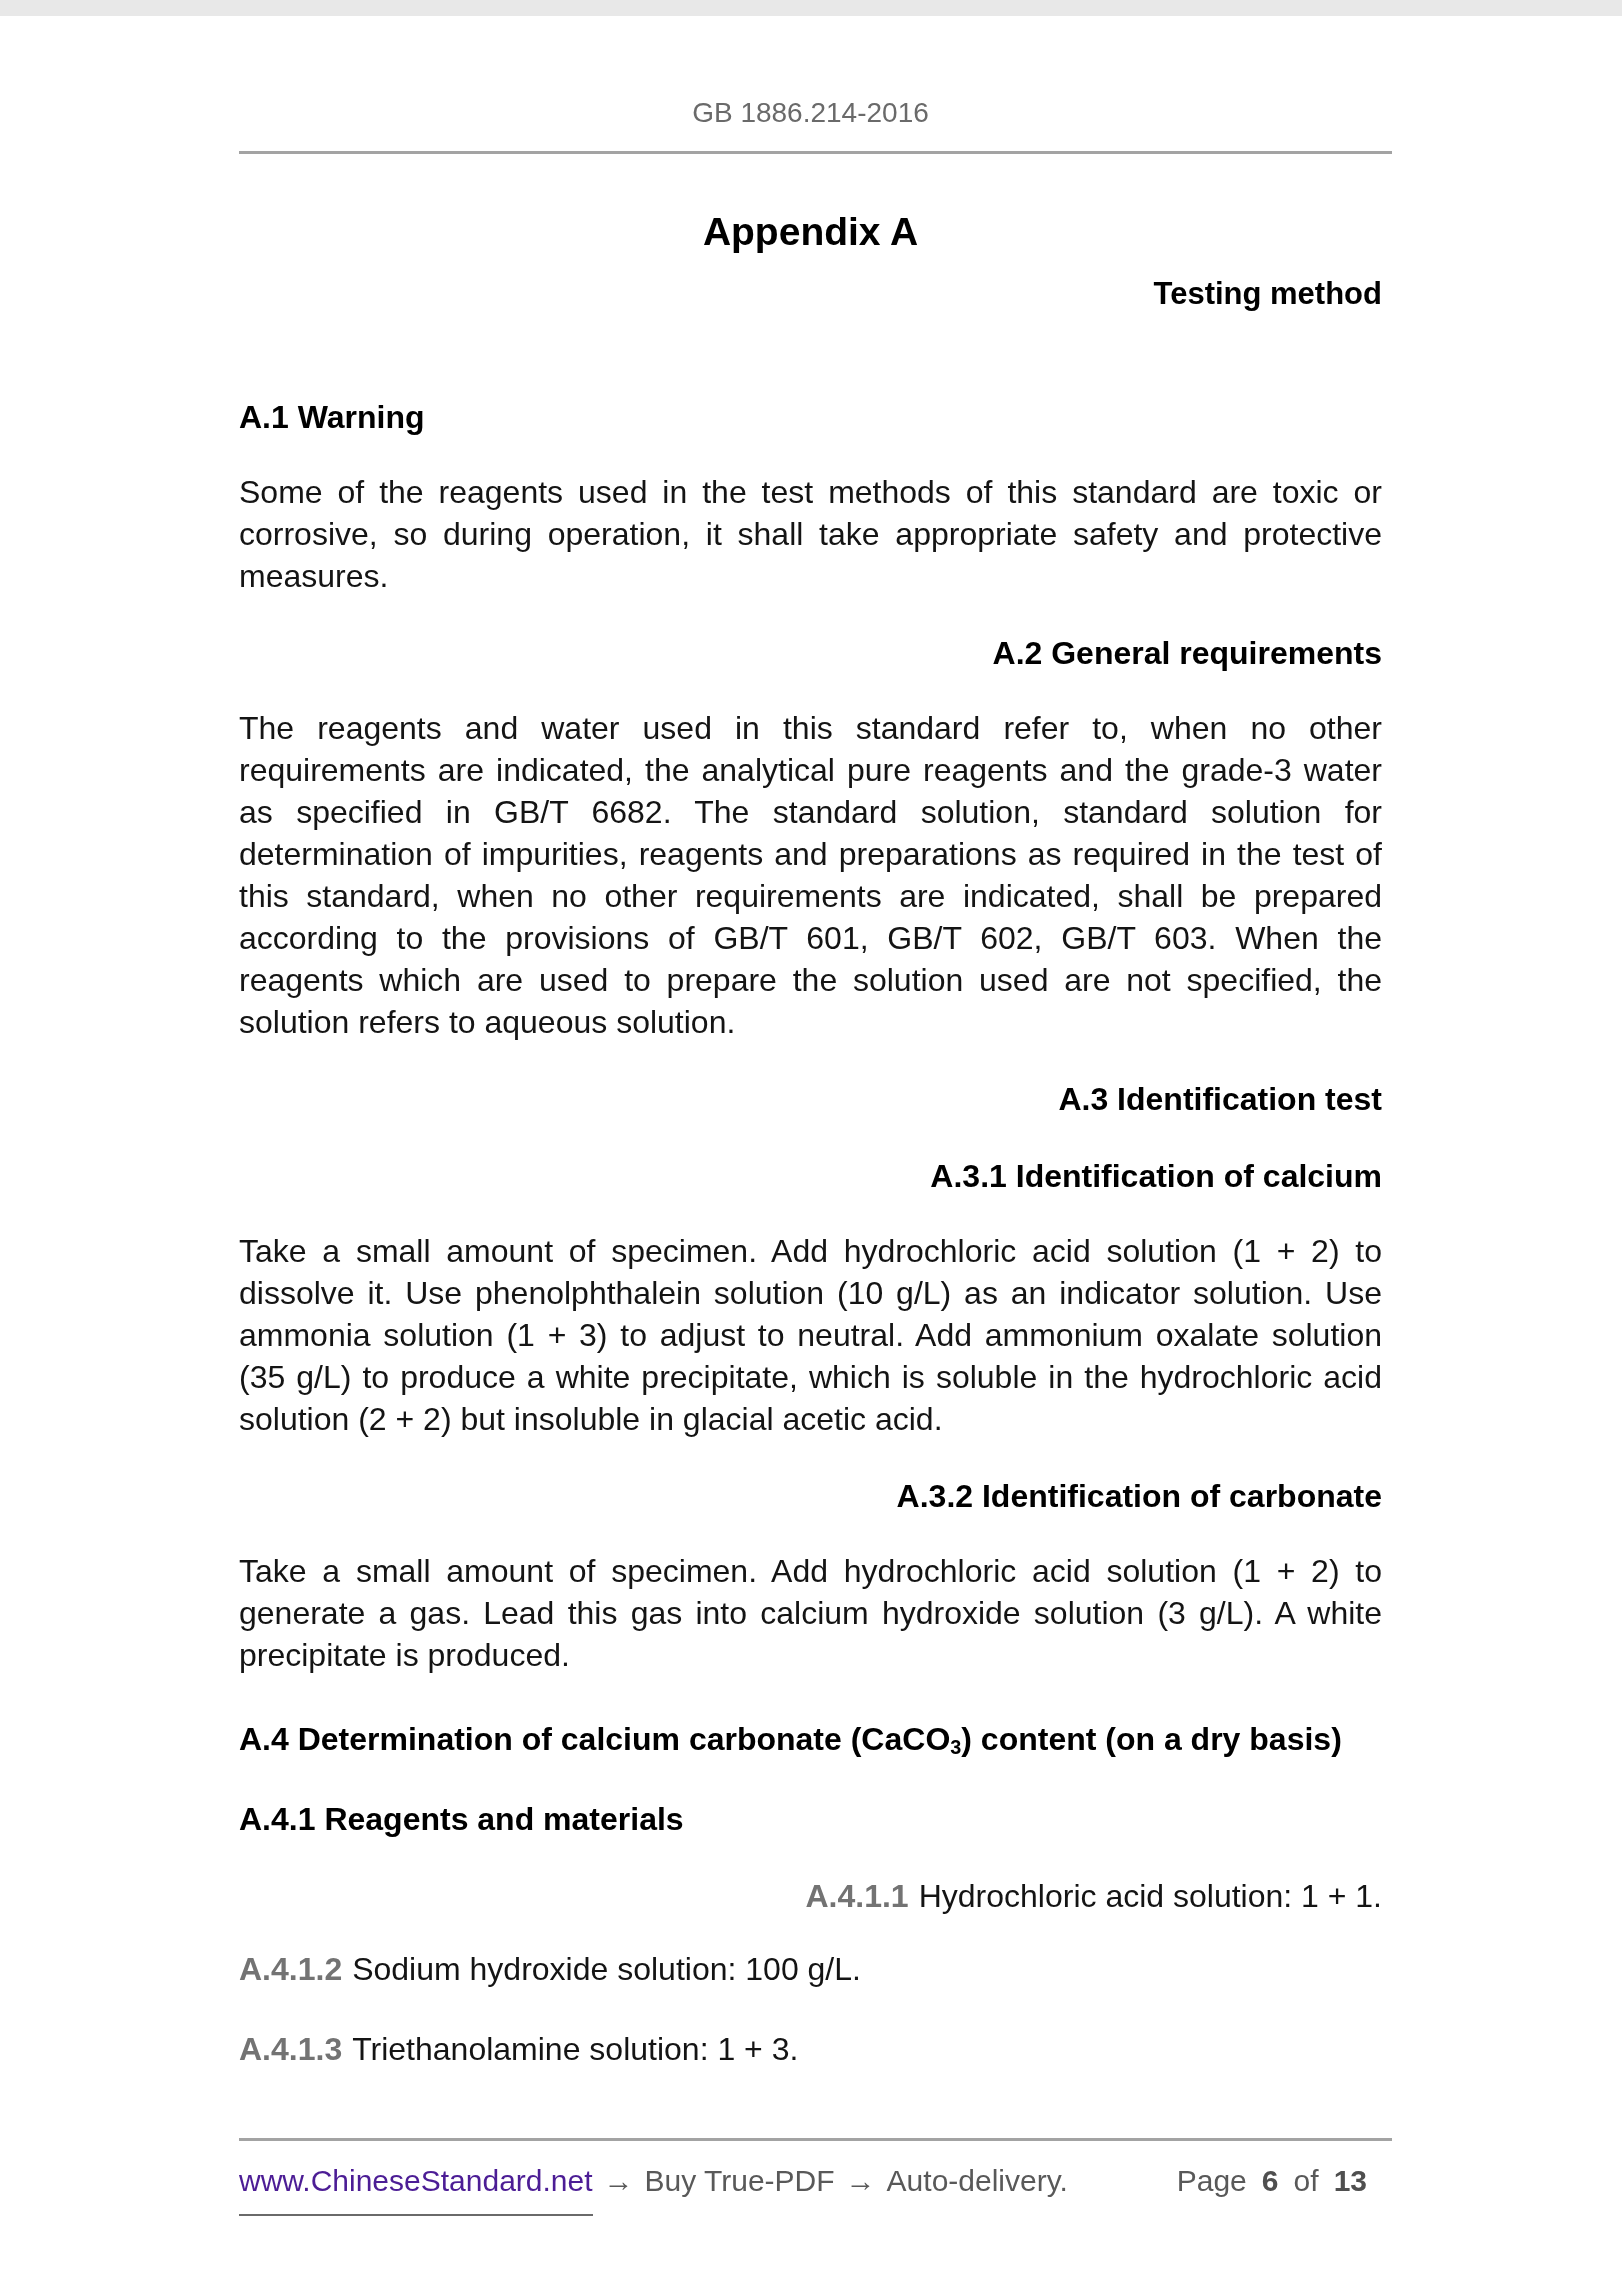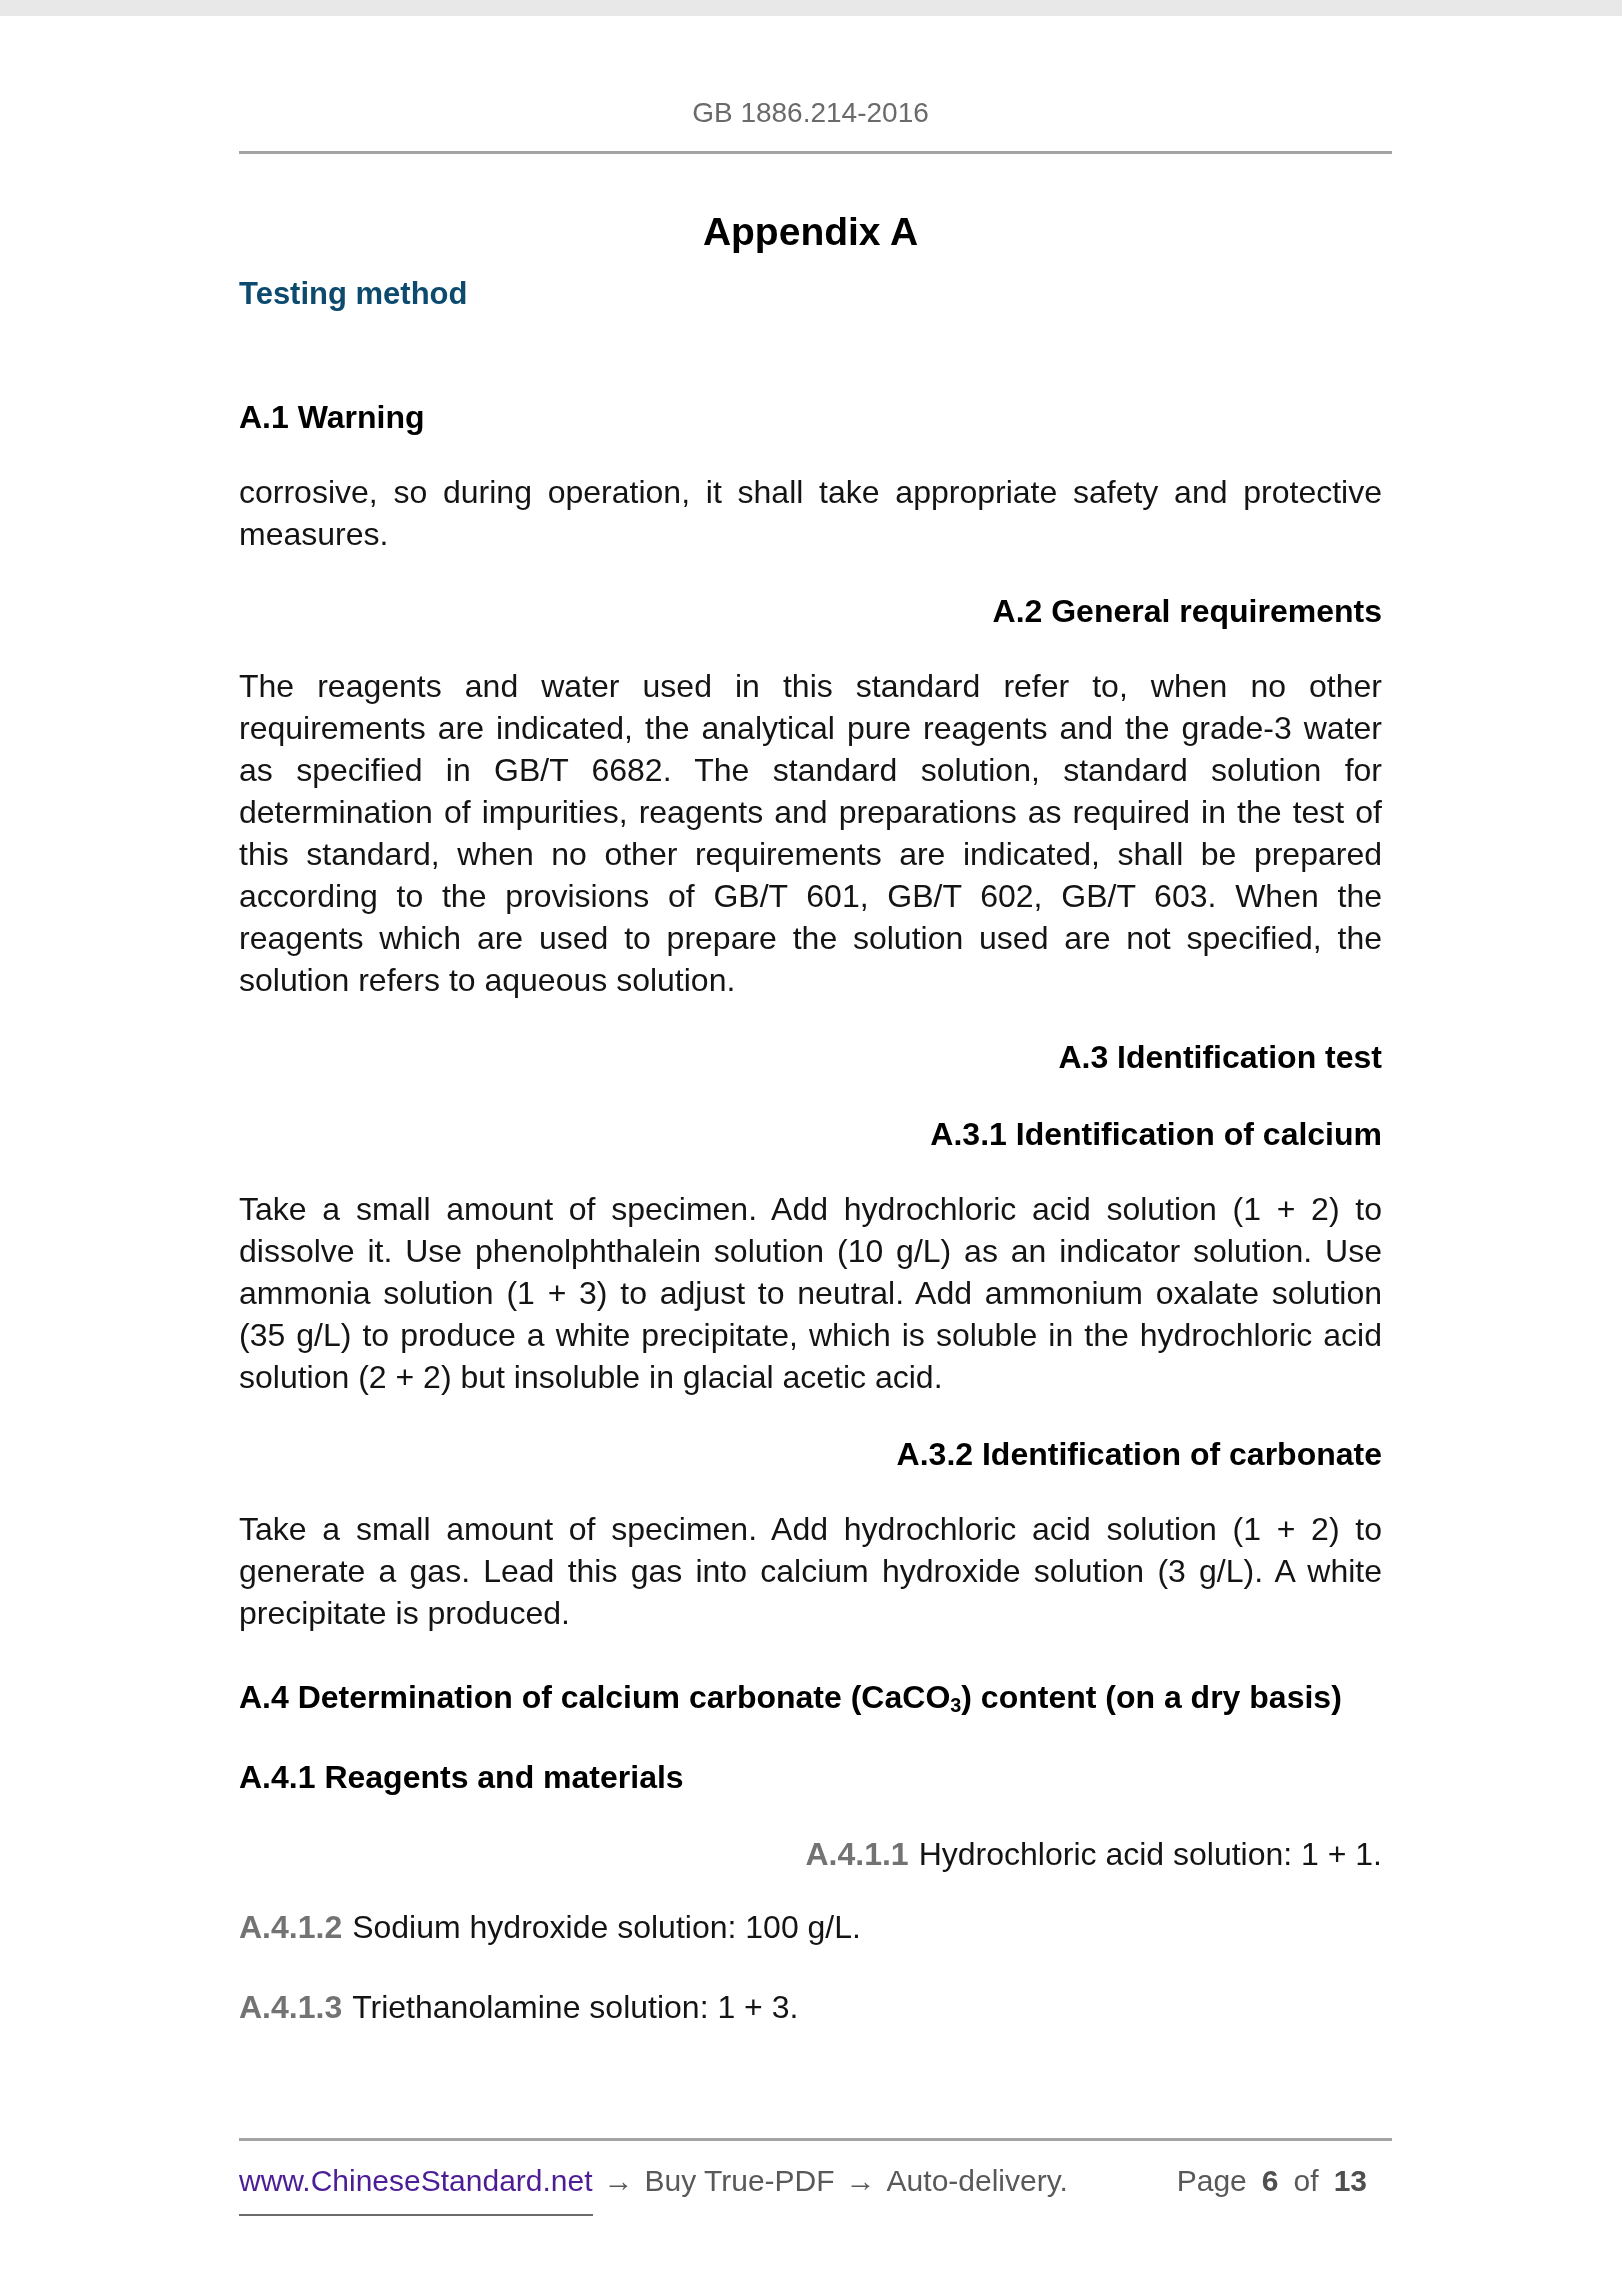--- a/index.html
+++ b/index.html
@@ -20,22 +20,22 @@
     position:absolute; left:239px; width:1153px; height:2.5px; background:#a3a3a3;
   }
   .rule.top { top:135px; }
   .rule.bottom { top:2122px; }
   .content { position:absolute; top:0; left:239px; width:1143px; }
   .title {
     margin-top:188px; text-align:center;
     font-weight:bold; font-size:39px; line-height:55px; color:#000;
   }
   .subtitle {
-    margin-top:14px; text-align:left;
-    font-weight:bold; font-size:31px; line-height:42px; color:#0c4a6e;
+    margin-top:14px; text-align:right;
+    font-weight:bold; font-size:31px; line-height:42px; color:#000000;
   }
   .h { font-weight:bold; font-size:32px; line-height:42px; color:#000; }
   .para { font-size:32px; line-height:42px; color:#141414; }
   .jline { text-align:justify; text-align-last:justify; }
   .jline.last { text-align-last:left; }
   .item { font-size:32px; line-height:42px; color:#141414; }
   .item .num { font-weight:bold; color:#737373; margin-right:10px; }
   .sub3 { font-size:0.62em; vertical-align:-0.18em; }
   .mt97 { margin-top:81px; }
   .mt40 { margin-top:33px; }
@@ -66,20 +66,21 @@
   <div class="doc-header">GB 1886.214-2016</div>
   <div class="rule top"></div>
 
   <div class="content">
 
     <div class="title">Appendix A</div>
     <div class="subtitle">Testing method</div>
 
     <div class="h mt97">A.1 Warning</div>
     <div class="para mt40">
+        <div class="jline">Some of the reagents used in the test methods of this standard are toxic or</div>
         <div class="jline">corrosive, so during operation, it shall take appropriate safety and protective</div>
         <div class="jline last">measures.</div>
       </div>
 
     <div class="h mt42">A.2 General requirements</div>
     <div class="para mt40">
         <div class="jline">The reagents and water used in this standard refer to, when no other</div>
         <div class="jline">requirements are indicated, the analytical pure reagents and the grade-3 water</div>
         <div class="jline">as specified in GB/T 6682. The standard solution, standard solution for</div>
         <div class="jline">determination of impurities, reagents and preparations as required in the test of</div>

